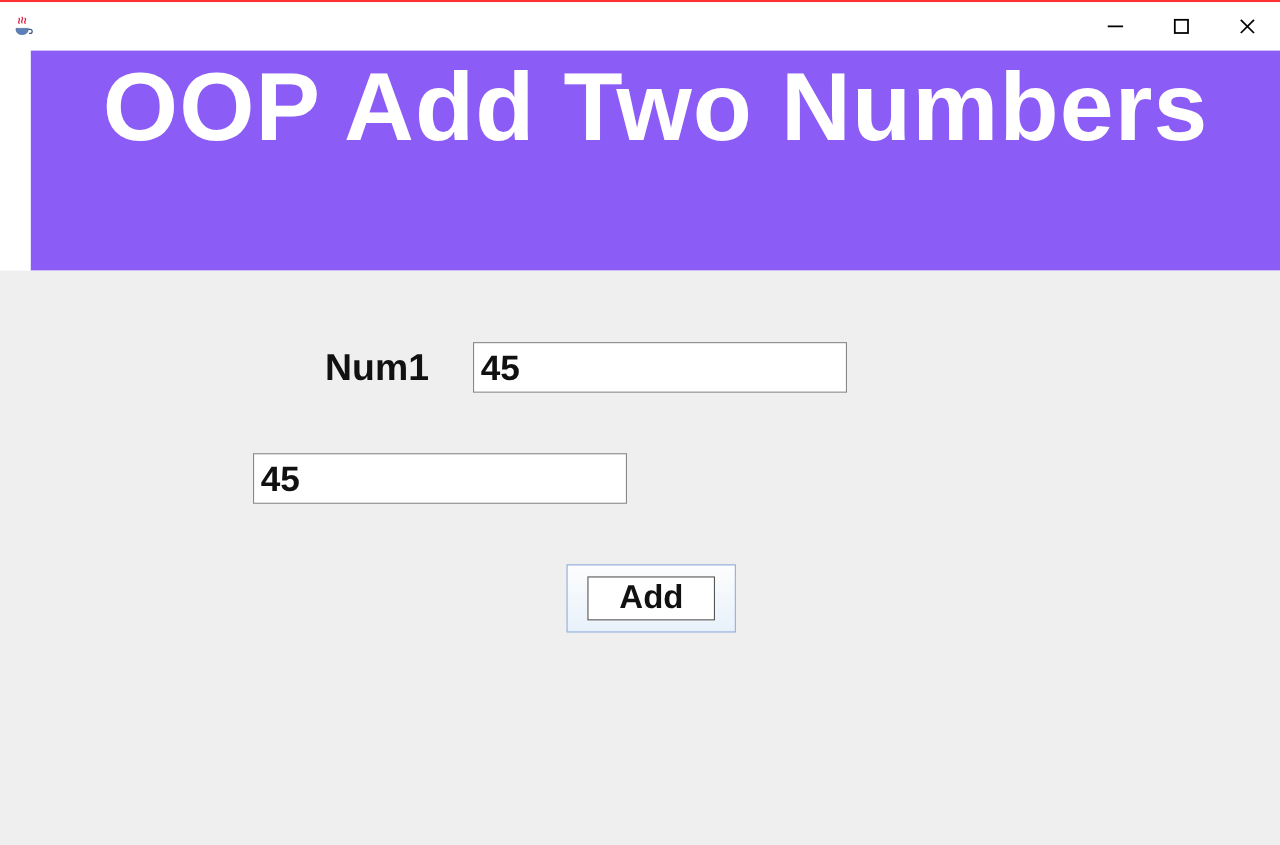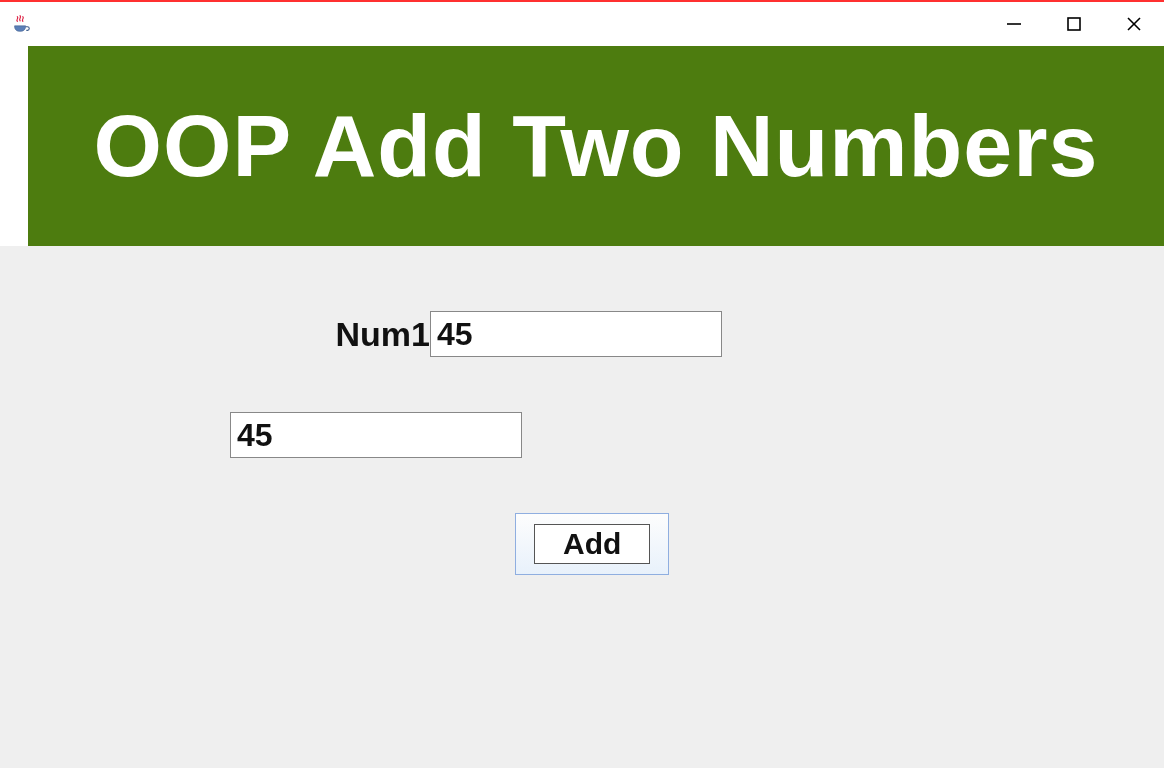--- a/index.html
+++ b/index.html
@@ -20,23 +20,23 @@
     position: relative;
   }
   .java-icon svg { width: 22px; height: 22px; display: block; }
   .titlebar-right { display: flex; height: 100%; }
   .win-btn {
     width: 60px; height: 44px; display: flex; align-items: center; justify-content: center;
     background: transparent; border: none; cursor: default;
   }
   .win-btn svg { display: block; }
   .header-banner {
-    background: #4d7c0f;
+    background: #8b5cf6;
     height: 200px;
-    display: flex; align-items: center; justify-content: center; margin-left: 28px;
+    display: flex; align-items: flex-start; justify-content: center; margin-left: 28px;
   }
   .header-title {
     color: #fff;
     font-weight: 900;
     font-size: 88px;
     letter-spacing: 1px;
     font-family: Tahoma, Verdana, Arial, sans-serif;
   }
   .content {
     flex: 1;
@@ -52,24 +52,25 @@
   .row {
     display: flex; align-items: center;
     margin-bottom: 55px;
   }
   .label {
     width: 200px;
     text-align: right;
     font-size: 34px;
     font-weight: 700;
     color: #111;
+    padding-right: 40px;
     font-family: Tahoma, Verdana, Arial, sans-serif;
   }
   .tfield {
-    width: 292px;
+    width: 340px;
     height: 46px;
     font-size: 32px;
     font-weight: 700;
     color: #111;
     font-family: Tahoma, Verdana, Arial, sans-serif;
     padding: 2px 6px;
     border: 1px solid #888;
     background: #fff;
     outline: none;
   }

